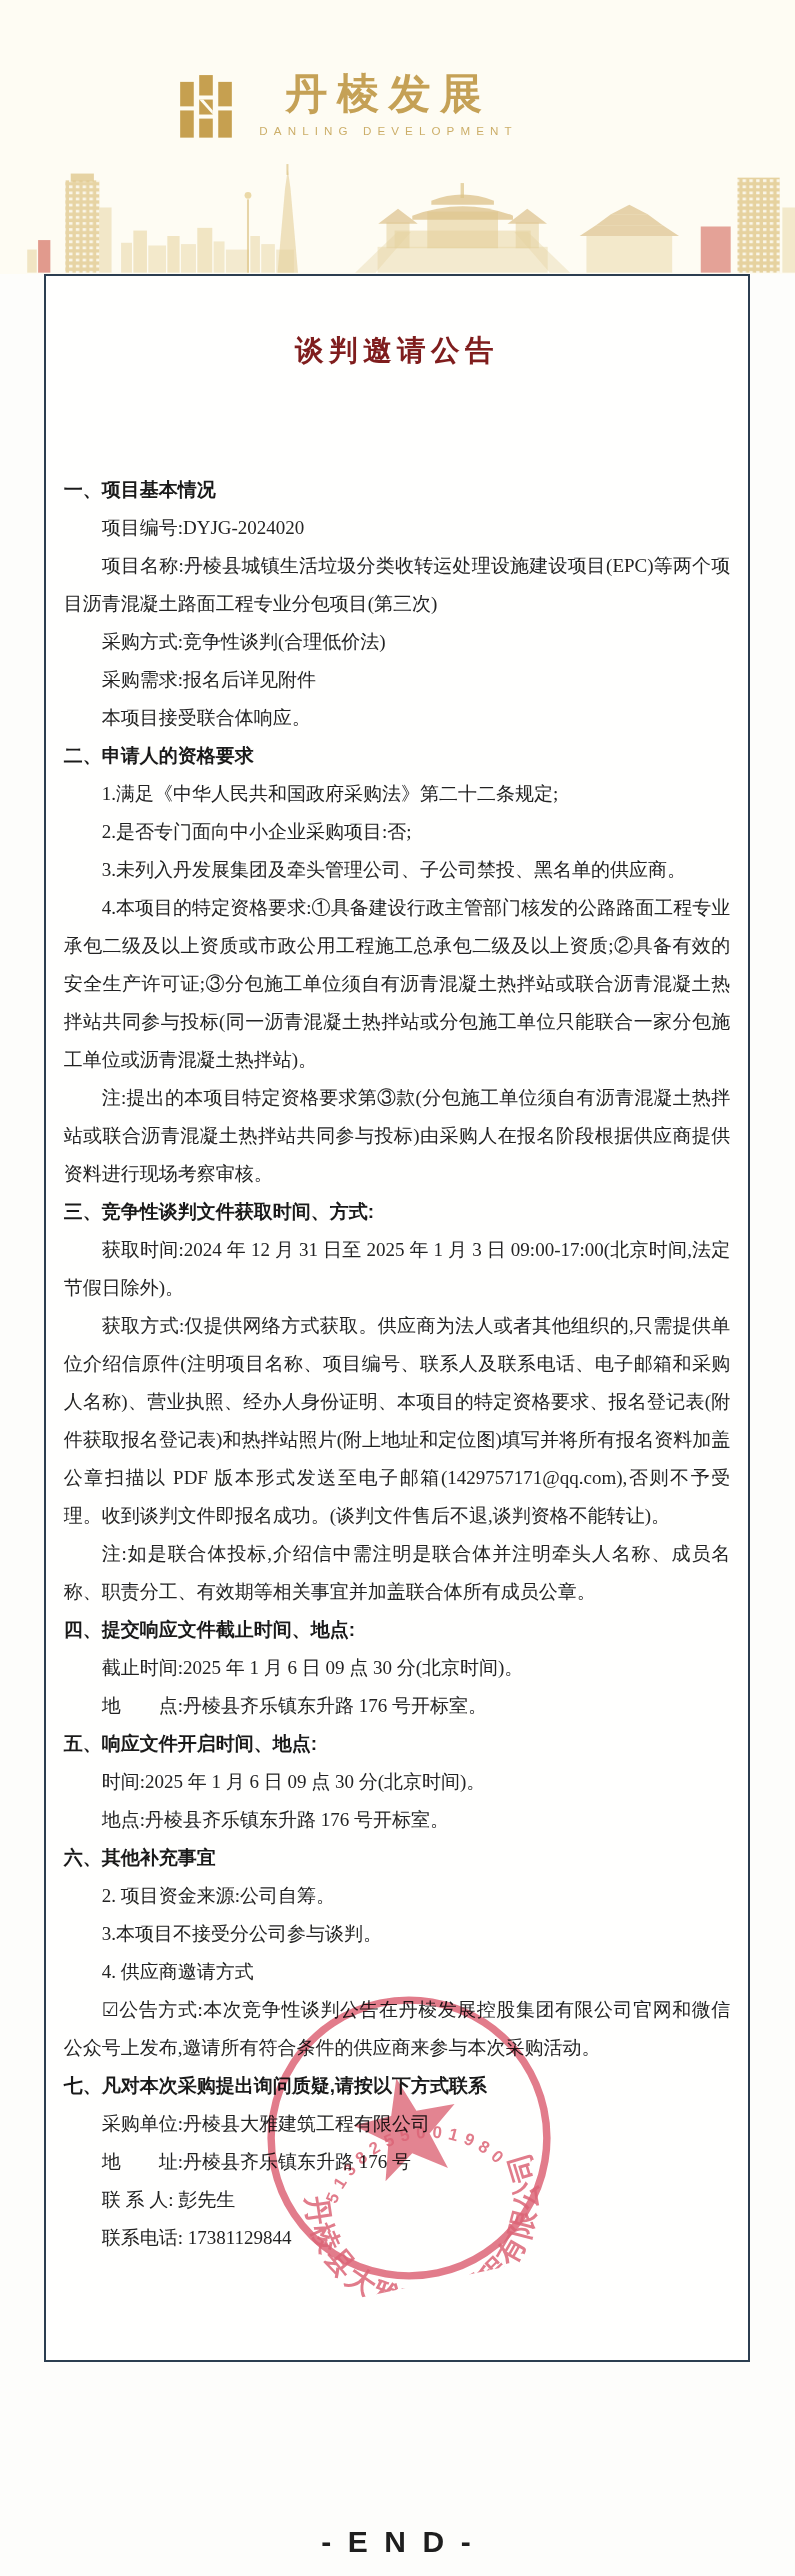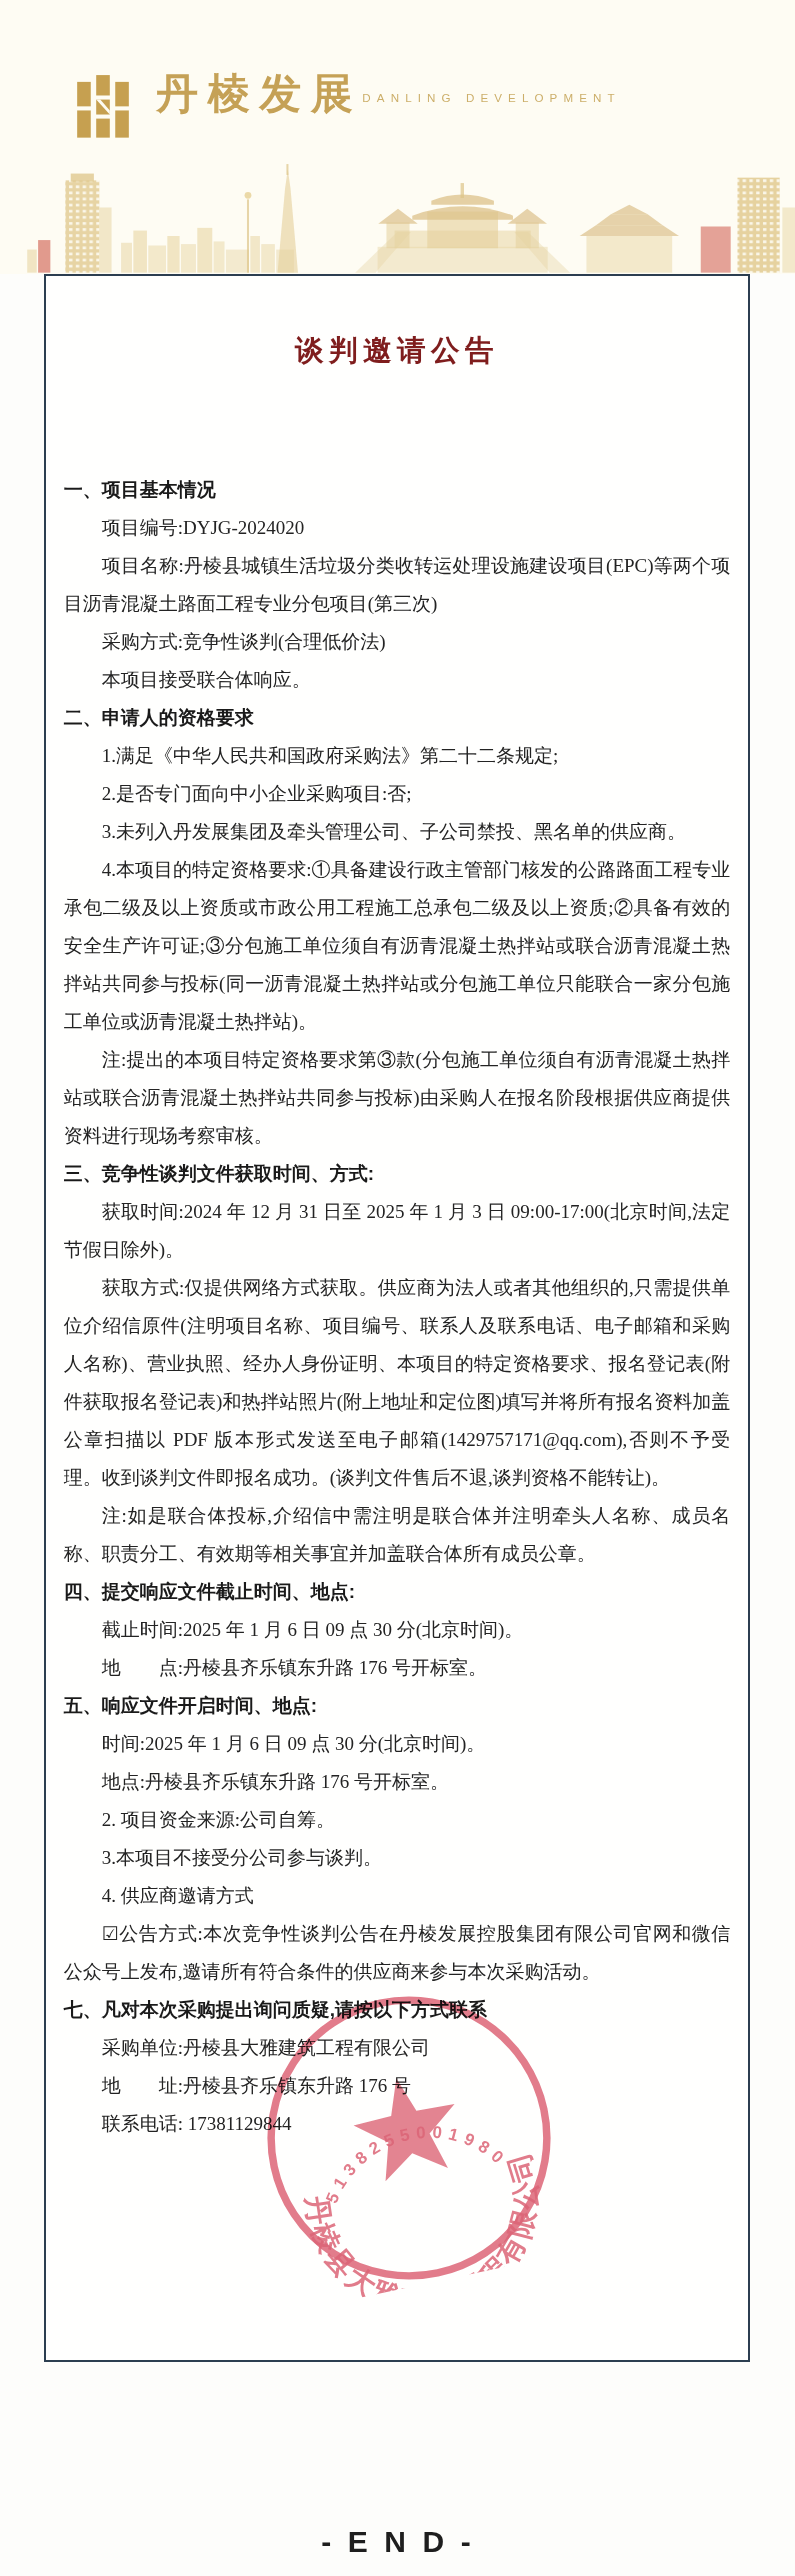--- a/index.html
+++ b/index.html
@@ -13,21 +13,21 @@
   .header{
     position:absolute;top:0;left:0;width:796px;height:274px;
     background:#fefcf3;overflow:hidden;
   }
   .logo-row{
     position:absolute;top:71px;left:0;width:100%;
     display:flex;justify-content:center;align-items:flex-start;gap:27px;
     transform:translateX(-49px);
   }
   .logo-icon svg{display:block;}
-  .logo-text-col{display:flex;flex-direction:row;align-items:center;}
+  .logo-text-col{display:flex;flex-direction:column;align-items:center;}
   .logo-text{
     font-size:42px;font-weight:bold;color:#c5a156;letter-spacing:9.5px;
     line-height:1.1;white-space:nowrap;
   }
   .logo-sub{
     margin-top:6.8px;font-size:11.6px;color:#ccae69;letter-spacing:6.1px;
     font-family:"Liberation Sans","DejaVu Sans",sans-serif;white-space:nowrap;
   }
   .skyline{position:absolute;left:0;top:160px;width:796px;height:114px;}
   
@@ -147,44 +147,47 @@
   </svg>
 </div>
 
 <div class="doc">
   <div class="doc-title">谈判邀请公告</div>
   <div id="doc-sections">
       <div class="sec-heading">一、项目基本情况</div>
       <p class="para">项目编号:DYJG-2024020</p>
       <p class="para">项目名称:丹棱县城镇生活垃圾分类收转运处理设施建设项目(EPC)等两个项目沥青混凝土路面工程专业分包项目(第三次)</p>
       <p class="para">采购方式:竞争性谈判(合理低价法)</p>
+      <p class="para">采购需求:报名后详见附件</p>
       <p class="para">本项目接受联合体响应。</p>
       <div class="sec-heading">二、申请人的资格要求</div>
       <p class="para">1.满足《中华人民共和国政府采购法》第二十二条规定;</p>
       <p class="para">2.是否专门面向中小企业采购项目:否;</p>
       <p class="para">3.未列入丹发展集团及牵头管理公司、子公司禁投、黑名单的供应商。</p>
       <p class="para">4.本项目的特定资格要求:①具备建设行政主管部门核发的公路路面工程专业承包二级及以上资质或市政公用工程施工总承包二级及以上资质;②具备有效的安全生产许可证;③分包施工单位须自有沥青混凝土热拌站或联合沥青混凝土热拌站共同参与投标(同一沥青混凝土热拌站或分包施工单位只能联合一家分包施工单位或沥青混凝土热拌站)。</p>
       <p class="para">注:提出的本项目特定资格要求第③款(分包施工单位须自有沥青混凝土热拌站或联合沥青混凝土热拌站共同参与投标)由采购人在报名阶段根据供应商提供资料进行现场考察审核。</p>
       <div class="sec-heading">三、竞争性谈判文件获取时间、方式:</div>
       <p class="para">获取时间:2024 年 12 月 31 日至 2025 年 1 月 3 日 09:00-17:00(北京时间,法定节假日除外)。</p>
       <p class="para">获取方式:仅提供网络方式获取。供应商为法人或者其他组织的,只需提供单位介绍信原件(注明项目名称、项目编号、联系人及联系电话、电子邮箱和采购人名称)、营业执照、经办人身份证明、本项目的特定资格要求、报名登记表(附件获取报名登记表)和热拌站照片(附上地址和定位图)填写并将所有报名资料加盖公章扫描以 PDF 版本形式发送至电子邮箱(1429757171@qq.com),否则不予受理。收到谈判文件即报名成功。(谈判文件售后不退,谈判资格不能转让)。</p>
       <p class="para">注:如是联合体投标,介绍信中需注明是联合体并注明牵头人名称、成员名称、职责分工、有效期等相关事宜并加盖联合体所有成员公章。</p>
       <div class="sec-heading">四、提交响应文件截止时间、地点:</div>
       <p class="para">截止时间:2025 年 1 月 6 日 09 点 30 分(北京时间)。</p>
       <p class="para">地　　点:丹棱县齐乐镇东升路 176 号开标室。</p>
       <div class="sec-heading">五、响应文件开启时间、地点:</div>
       <p class="para">时间:2025 年 1 月 6 日 09 点 30 分(北京时间)。</p>
       <p class="para">地点:丹棱县齐乐镇东升路 176 号开标室。</p>
+      <div class="sec-heading">六、其他补充事宜</div>
       <p class="para">2.  项目资金来源:公司自筹。</p>
       <p class="para">3.本项目不接受分公司参与谈判。</p>
       <p class="para">4.  供应商邀请方式</p>
       <p class="para">☑公告方式:本次竞争性谈判公告在丹棱发展控股集团有限公司官网和微信公众号上发布,邀请所有符合条件的供应商来参与本次采购活动。</p>
       <div class="sec-heading">七、凡对本次采购提出询问质疑,请按以下方式联系</div>
       <p class="para">采购单位:丹棱县大雅建筑工程有限公司</p>
       <p class="para">地　　址:丹棱县齐乐镇东升路 176 号</p>
+      <p class="para">联 系 人: 彭先生</p>
       <p class="para">联系电话: 17381129844</p>
     </div>
 </div>
 
 <svg class="stamp" viewBox="0 0 430 430" aria-hidden="true">
   <circle cx="215" cy="215" r="203" fill="none" stroke="#d85468" stroke-width="11" opacity=".85"></circle>
   <path d="M215,125 L234,178 L291,180 L246,215 L262,270 L215,238 L168,270 L184,215 L139,180 L196,178 Z" fill="#d85468" opacity=".8"></path>
   <path id="stamp-ring" d="M 52,262 A 168,168 0 1 0 378,262" fill="none"></path>
   <path id="stamp-num" d="M 88,292 A 146,146 0 0 1 342,292" fill="none"></path>
   <text font-family="Liberation Serif, DejaVu Serif, serif" font-size="42" font-weight="bold" fill="#d85468" letter-spacing="4" opacity=".85">

